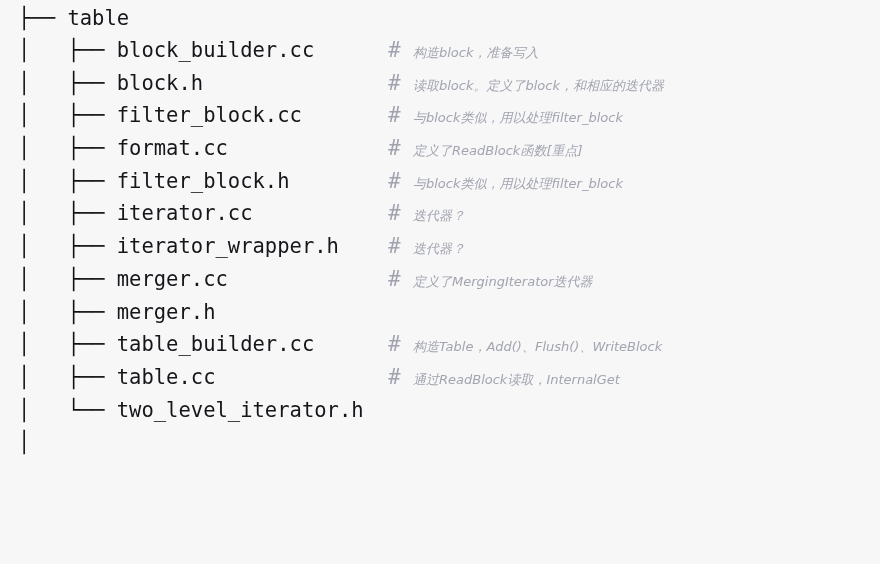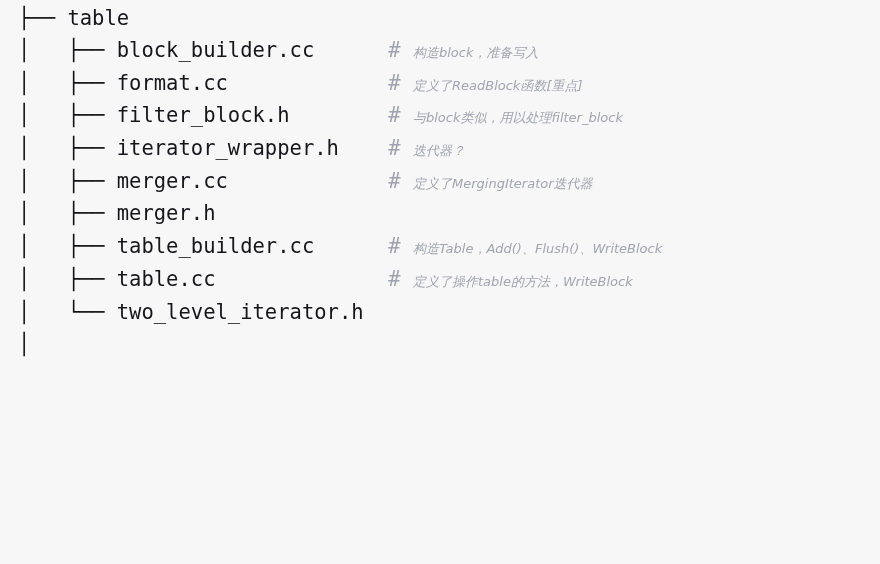--- a/index.html
+++ b/index.html
@@ -56,22 +56,25 @@
     font-size: 13px;
   }
   .spacer { color: transparent; }
 </style>
 </head>
 <body>
 
 <div id="tree-listing">
     <div class="tree-row"><span class="branch"></span><span class="branch">├── </span><span class="fname">table</span></div>
     <div class="tree-row"><span class="branch">│   </span><span class="branch">├── </span><span class="fname">block_builder.cc</span><span class="spacer">&nbsp;&nbsp;&nbsp;&nbsp;&nbsp;&nbsp;</span><span class="hash">#</span><span class="spacer">&nbsp;</span><span class="comment">构造block，准备写入</span></div>
+    <div class="tree-row"><span class="branch">│   </span><span class="branch">├── </span><span class="fname">block.h</span><span class="spacer">&nbsp;&nbsp;&nbsp;&nbsp;&nbsp;&nbsp;&nbsp;&nbsp;&nbsp;&nbsp;&nbsp;&nbsp;&nbsp;&nbsp;&nbsp;</span><span class="hash">#</span><span class="spacer">&nbsp;</span><span class="comment">读取block。定义了block，和相应的迭代器</span></div>
+    <div class="tree-row"><span class="branch">│   </span><span class="branch">├── </span><span class="fname">filter_block.cc</span><span class="spacer">&nbsp;&nbsp;&nbsp;&nbsp;&nbsp;&nbsp;&nbsp;</span><span class="hash">#</span><span class="spacer">&nbsp;</span><span class="comment">与block类似，用以处理filter_block</span></div>
     <div class="tree-row"><span class="branch">│   </span><span class="branch">├── </span><span class="fname">format.cc</span><span class="spacer">&nbsp;&nbsp;&nbsp;&nbsp;&nbsp;&nbsp;&nbsp;&nbsp;&nbsp;&nbsp;&nbsp;&nbsp;&nbsp;</span><span class="hash">#</span><span class="spacer">&nbsp;</span><span class="comment">定义了ReadBlock函数[重点]</span></div>
     <div class="tree-row"><span class="branch">│   </span><span class="branch">├── </span><span class="fname">filter_block.h</span><span class="spacer">&nbsp;&nbsp;&nbsp;&nbsp;&nbsp;&nbsp;&nbsp;&nbsp;</span><span class="hash">#</span><span class="spacer">&nbsp;</span><span class="comment">与block类似，用以处理filter_block</span></div>
+    <div class="tree-row"><span class="branch">│   </span><span class="branch">├── </span><span class="fname">iterator.cc</span><span class="spacer">&nbsp;&nbsp;&nbsp;&nbsp;&nbsp;&nbsp;&nbsp;&nbsp;&nbsp;&nbsp;&nbsp;</span><span class="hash">#</span><span class="spacer">&nbsp;</span><span class="comment">迭代器？</span></div>
     <div class="tree-row"><span class="branch">│   </span><span class="branch">├── </span><span class="fname">iterator_wrapper.h</span><span class="spacer">&nbsp;&nbsp;&nbsp;&nbsp;</span><span class="hash">#</span><span class="spacer">&nbsp;</span><span class="comment">迭代器？</span></div>
     <div class="tree-row"><span class="branch">│   </span><span class="branch">├── </span><span class="fname">merger.cc</span><span class="spacer">&nbsp;&nbsp;&nbsp;&nbsp;&nbsp;&nbsp;&nbsp;&nbsp;&nbsp;&nbsp;&nbsp;&nbsp;&nbsp;</span><span class="hash">#</span><span class="spacer">&nbsp;</span><span class="comment">定义了MergingIterator迭代器</span></div>
     <div class="tree-row"><span class="branch">│   </span><span class="branch">├── </span><span class="fname">merger.h</span></div>
     <div class="tree-row"><span class="branch">│   </span><span class="branch">├── </span><span class="fname">table_builder.cc</span><span class="spacer">&nbsp;&nbsp;&nbsp;&nbsp;&nbsp;&nbsp;</span><span class="hash">#</span><span class="spacer">&nbsp;</span><span class="comment">构造Table，Add()、Flush()、WriteBlock</span></div>
-    <div class="tree-row"><span class="branch">│   </span><span class="branch">├── </span><span class="fname">table.cc</span><span class="spacer">&nbsp;&nbsp;&nbsp;&nbsp;&nbsp;&nbsp;&nbsp;&nbsp;&nbsp;&nbsp;&nbsp;&nbsp;&nbsp;&nbsp;</span><span class="hash">#</span><span class="spacer">&nbsp;</span><span class="comment">定义了操作table的方法，WriteBlock</span></div>
+    <div class="tree-row"><span class="branch">│   </span><span class="branch">├── </span><span class="fname">table.cc</span><span class="spacer">&nbsp;&nbsp;&nbsp;&nbsp;&nbsp;&nbsp;&nbsp;&nbsp;&nbsp;&nbsp;&nbsp;&nbsp;&nbsp;&nbsp;</span><span class="hash">#</span><span class="spacer">&nbsp;</span><span class="comment">通过ReadBlock读取，InternalGet</span></div>
     <div class="tree-row"><span class="branch">│   </span><span class="branch">└── </span><span class="fname">two_level_iterator.h</span></div>
     <div class="tree-row"><span class="branch">│</span></div>
   </div>
 
 </body></html>

